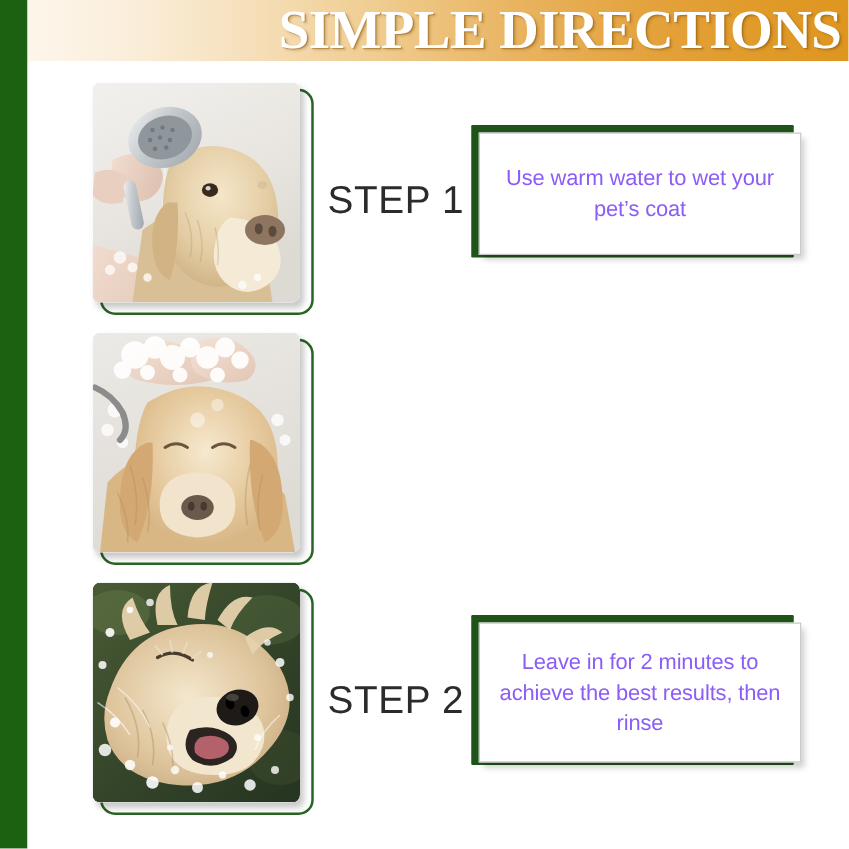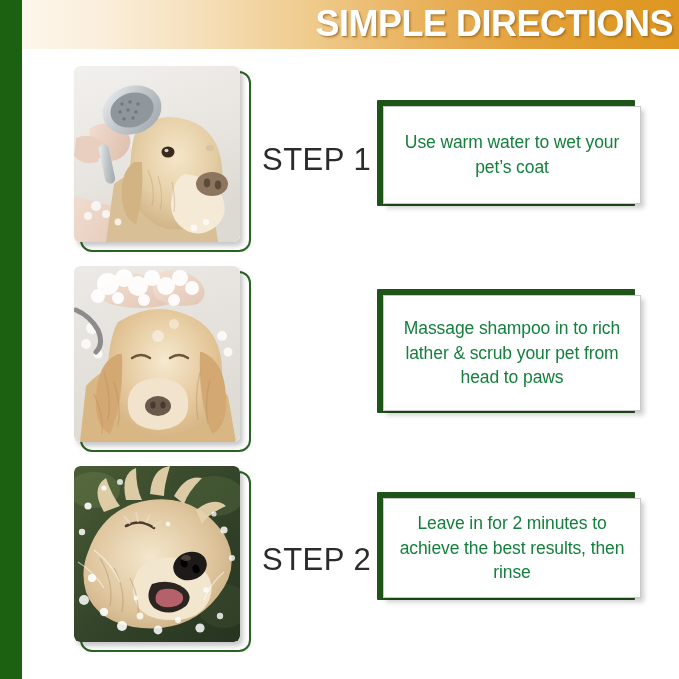--- a/index.html
+++ b/index.html
@@ -48,23 +48,23 @@
         #de9620 100%);
     overflow: hidden;
   }
 
   .header-title {
     position: absolute;
     right: 6px;
     top: 50%;
     transform: translateY(-52%);
     color: #ffffff;
-    font-family: Liberation Sans, sans-serif;
+    font-family: Liberation Serif, serif;
     font-weight: bold;
-    font-size: 36px;
+    font-size: 44px;
     letter-spacing: -0.5px;
     line-height: 1;
     white-space: nowrap;
     text-shadow:
        1px 1px 0 rgba(150,95,15,0.45),
        2px 2px 2px rgba(120,75,10,0.30);
   }
 
   
   .content {
@@ -154,21 +154,21 @@
 
   
   .instr-wrap {
     position: absolute;
     left: 355px;
     width: 270px;
   }
 
   .instr-wrap.h1 { top: 40px; height: 106px; }
   .instr-wrap.h2 { top: 29px; height: 124px; }
-  .instr-wrap.h3 { top: 32px; height: 108px; }
+  .instr-wrap.h3 { top: 32px; height: 120px; }
 
   
   .instr-green {
     position: absolute;
     left: 0;
     top: 0;
     width: 258px;
     height: 100%;
     background: #1e5418;
     border-radius: 1px;
@@ -183,21 +183,21 @@
     background: #ffffff;
     border: 1px solid #c9c9c9;
     box-shadow: 3px 4px 5px rgba(0,0,0,0.20);
     display: flex;
     align-items: center;
     justify-content: center;
     padding: 6px 14px;
   }
 
   .instr-text {
-    color: #15803d;
+    color: #8b5cf6;
     font-family: "Liberation Sans", sans-serif;
     font-size: 17.5px;
     line-height: 1.42;
     text-align: center;
     letter-spacing: -0.1px;
   }
 </style>
 </head>
 <body>
 
@@ -390,26 +390,20 @@
                 <circle cx="100" cy="58" r="5" opacity="0.5"></circle>
               </g>
 
               <path d="M2 44 q14 6 22 20 q6 14 -2 22" stroke="#8c8c8c" stroke-width="5" fill="none" stroke-linecap="round"></path>
             </svg>
           </div>
         </div>
       </div>
 
 
-      <div class="instr-wrap h2">
-        <div class="instr-green"></div>
-        <div class="instr-card">
-          <div class="instr-text">Massage shampoo in to rich lather &amp; scrub your pet from head to paws</div>
-        </div>
-      </div>
     </div>
 
     <div class="step-row row-3">
 
       <div class="photo-frame">
         <div class="frame-outline"></div>
         <div class="photo-card">
           <div class="photo">
             <svg viewBox="0 0 166 176" preserveAspectRatio="xMidYMid slice">
               <defs>

